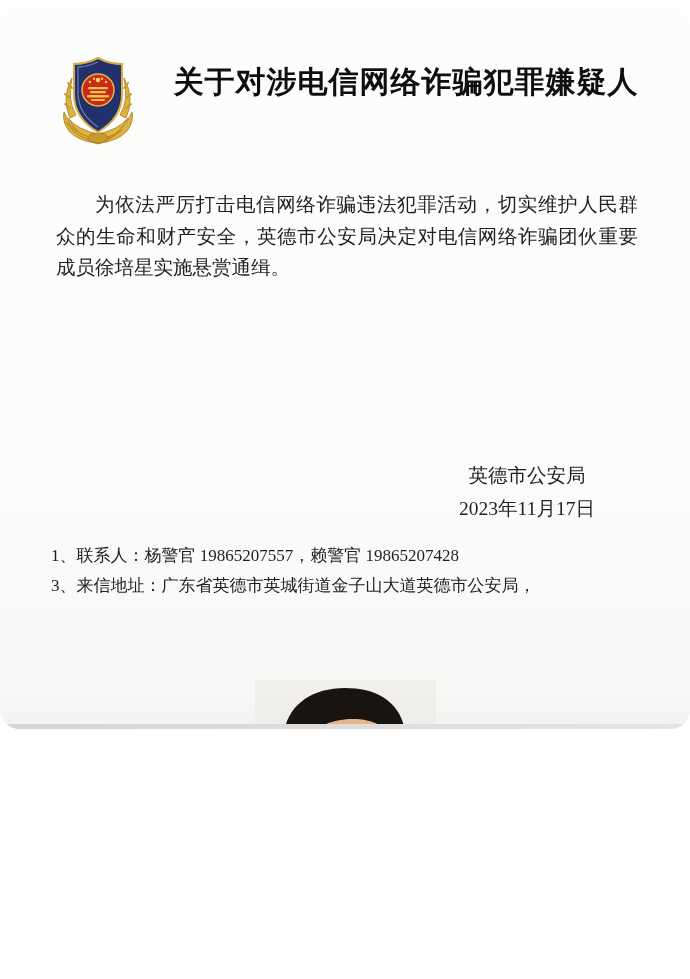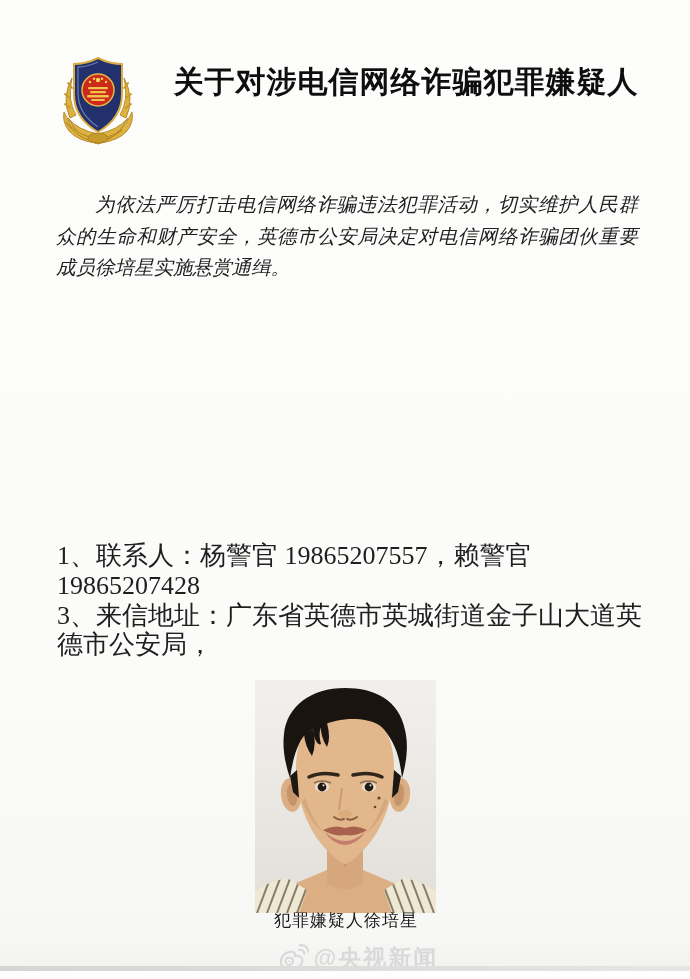--- a/index.html
+++ b/index.html
@@ -5,53 +5,53 @@
   :root{
     --reward-red:#c1524a;
     --watermark-gray:#d9d9d9;
     --title-ink:#0e0e0e;
     --body-ink:#1f1f1f;
   }
   *{margin:0;padding:0;box-sizing:border-box;}
   html,body{background:#ffffff;}
   .page{
     position:relative;
-    width:690px;height:971px;
+    width:690px;height:729px;
     margin:0 auto;
     background:linear-gradient(180deg,#fdfdfc 0%,#fbfbfa 70%,#f7f7f5 96%,#f2f2f0 100%);
     overflow:hidden;
     font-family:"Liberation Serif","DejaVu Serif",serif;
     color:var(--body-ink);
+    border-radius:20px;
   }
   .emblem{position:absolute;left:60px;top:56px;width:76px;height:91px;}
   .title{
     position:absolute;left:138px;top:57px;width:536px;
     text-align:center;
     font-family:"Liberation Sans","DejaVu Sans",sans-serif;
     font-weight:900;
     font-size:30px;line-height:50px;
     color:var(--title-ink);
     letter-spacing:1px;
   }
   .body-text{
     position:absolute;left:56px;top:189px;width:582px;
     font-size:19.5px;line-height:31.5px;
     text-align:justify;
-    font-style:italic;
   }
   .body-text p{text-indent:2em;}
   .reward{color:var(--reward-red);}
   .signature{
     position:absolute;left:402px;top:460px;width:250px;
     text-align:center;
     font-size:19.5px;line-height:32.5px;
   }
   .contacts{
-    position:absolute;left:57px;top:541px;width:586px;
-    font-size:26px;line-height:29.8px;
+    position:absolute;left:51px;top:541px;width:586px;
+    font-size:17px;line-height:29.8px;
   }
   .photo-frame{
     position:absolute;left:255px;top:680px;width:181px;height:233px;
   }
   .photo-frame svg{display:block;width:100%;height:100%;}
   .caption{
     position:absolute;left:225px;top:909px;width:242px;
     text-align:center;
     font-size:17px;letter-spacing:1px;
     color:#1a1a1a;
@@ -118,20 +118,24 @@
   </div>
 
   <div class="title">
     <div>关于对涉电信网络诈骗犯罪嫌疑人</div>
   </div>
 
   <div class="body-text">
     <p>为依法严厉打击电信网络诈骗违法犯罪活动，切实维护人民群众的生命和财产安全，英德市公安局决定对电信网络诈骗团伙重要成员徐培星实施悬赏通缉。</p>
   </div>
 
+  <div class="signature">
+    <div>英德市公安局</div>
+    <div>2023年11月17日</div>
+  </div>
 
   <div class="contacts">
     <div>1、联系人：杨警官 19865207557，赖警官 19865207428</div>
     <div>3、来信地址：广东省英德市英城街道金子山大道英德市公安局，</div>
   </div>
 
   <div class="photo-frame">
     <svg viewBox="0 0 181 233" xmlns="http://www.w3.org/2000/svg">
       <defs>
         <linearGradient id="pbg" x1="0" y1="0" x2="0" y2="1">

